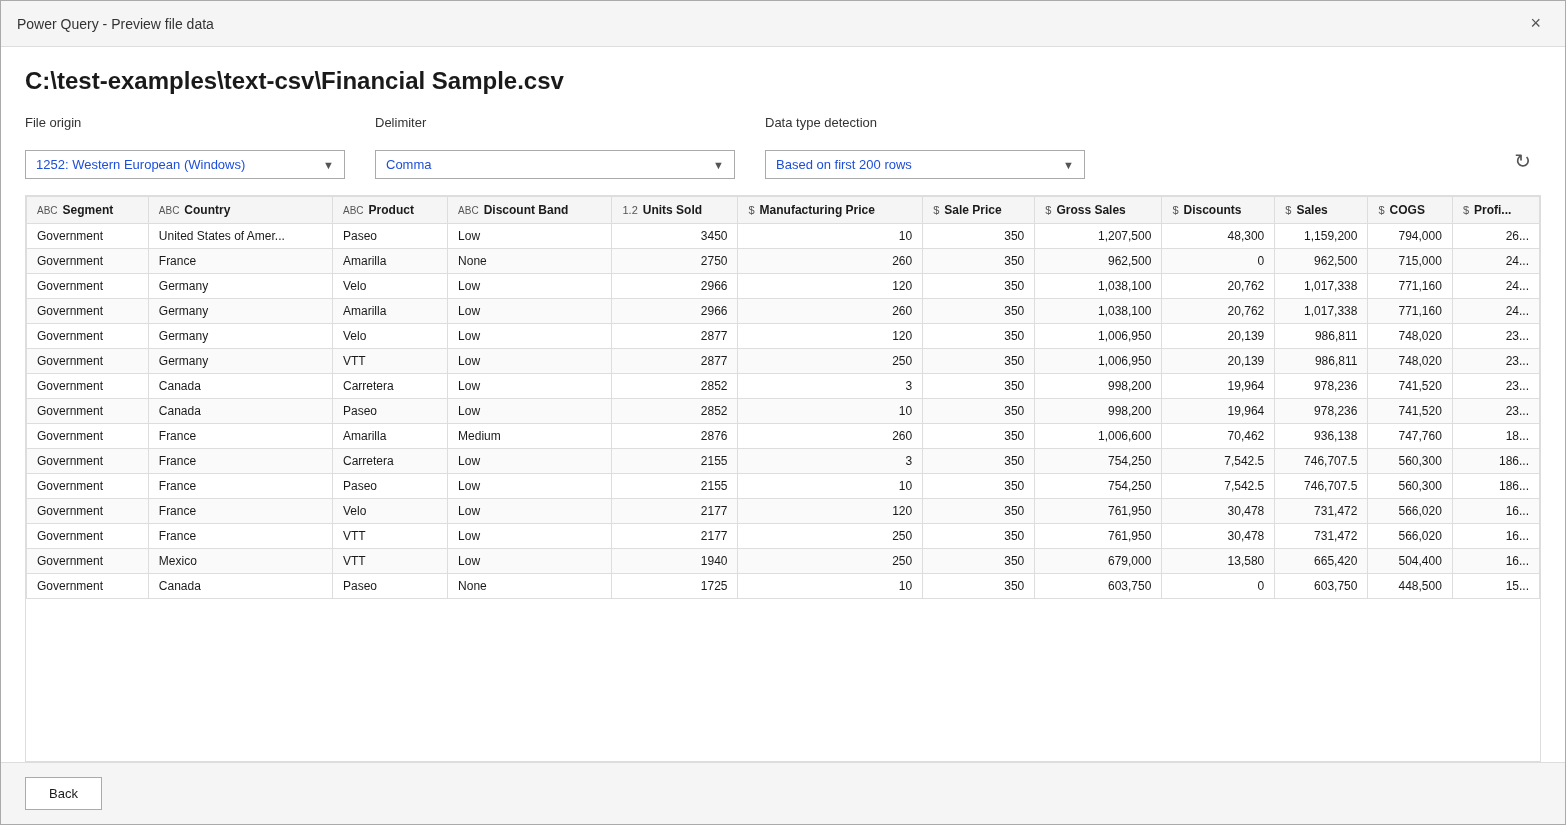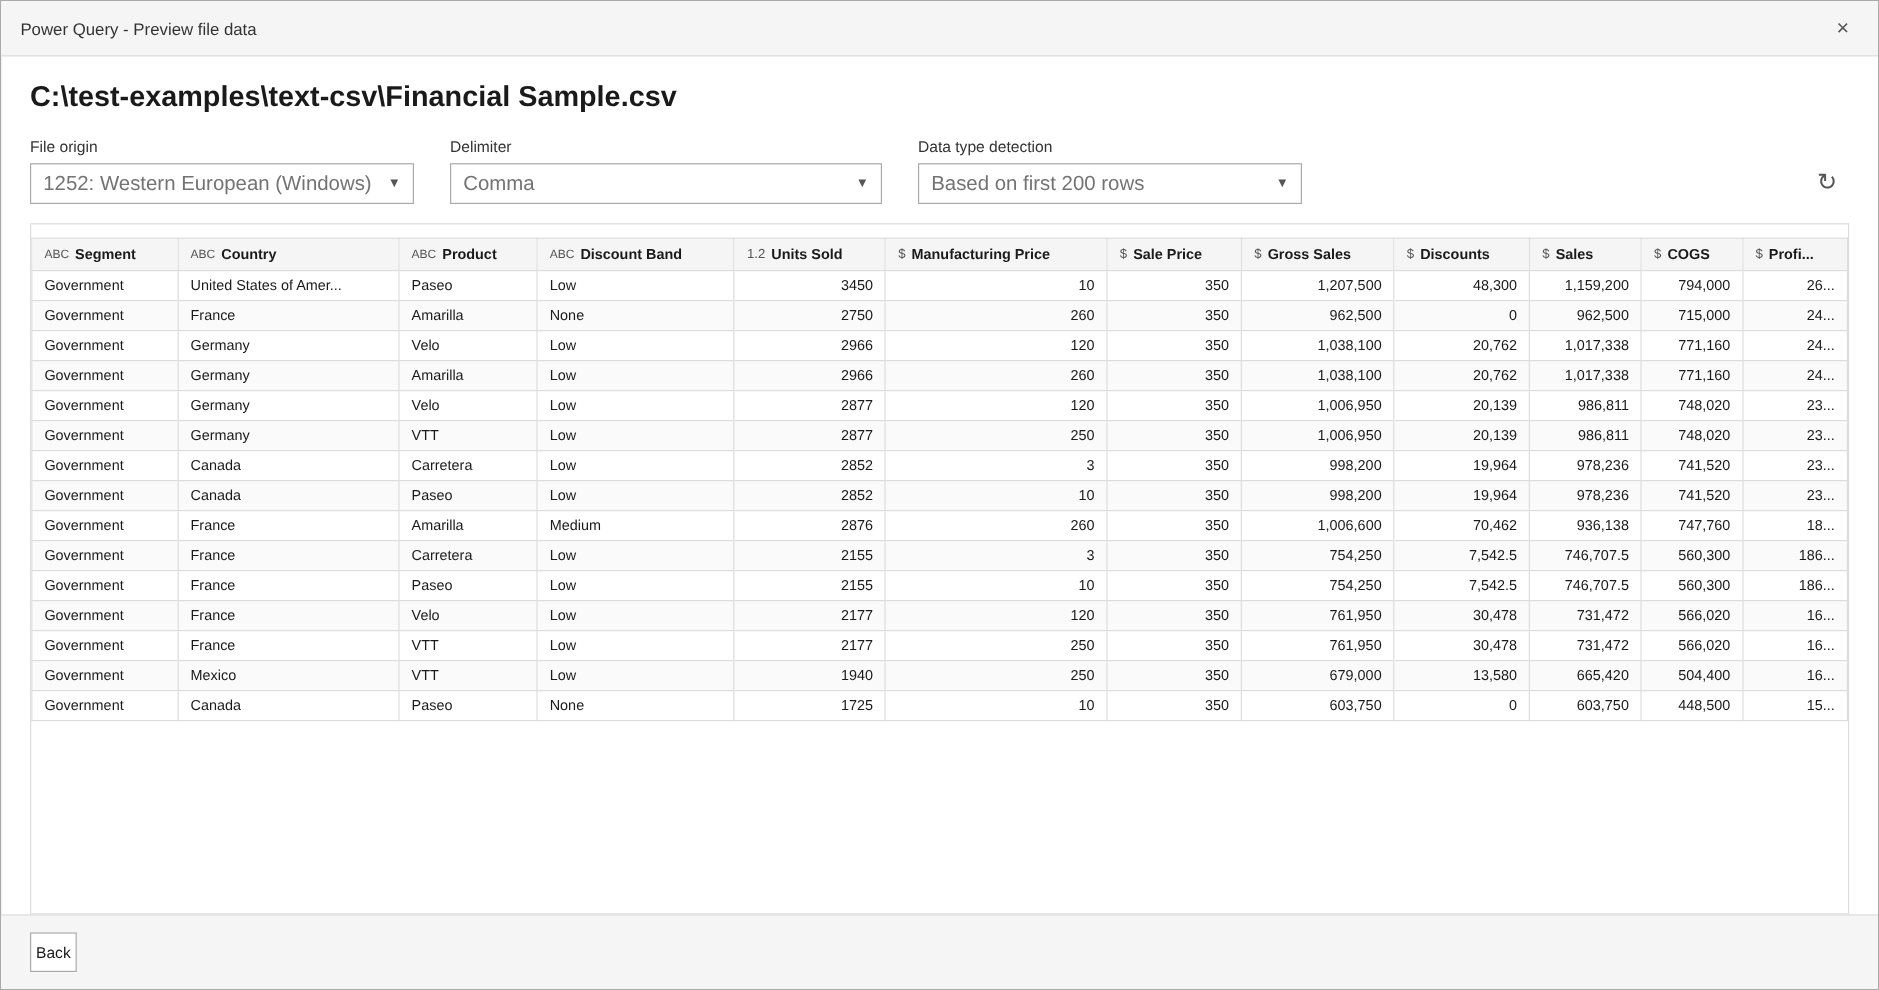--- a/index.html
+++ b/index.html
@@ -48,40 +48,40 @@
     }
     .options-row {
       display: flex;
       gap: 30px;
       margin-bottom: 16px;
       align-items: flex-end;
     }
     .option-group {
       display: flex;
       flex-direction: column;
-      gap: 6px;
+      gap: 20px;
     }
     .option-label {
       font-size: 13px;
       color: #333;
       font-weight: 400;
     }
     .dropdown {
       display: flex;
       align-items: center;
       border: 1px solid #aaa;
       background: #fff;
       padding: 6px 10px;
       cursor: pointer;
       gap: 10px;
     }
     .dropdown-file-origin { width: 320px; }
     .dropdown-delimiter { width: 360px; }
     .dropdown-data-type { width: 320px; }
-    .dropdown-text { flex: 1; font-size: 17px; color: #737373; }
+    .dropdown-text { flex: 1; font-size: 13px; color: #1d4ed8; }
     .dropdown-arrow { font-size: 11px; color: #555; }
     .refresh-btn {
       background: none;
       border: none;
       font-size: 20px;
       cursor: pointer;
       color: #555;
       margin-left: auto;
       padding: 6px 10px;
       align-self: flex-end;
@@ -89,21 +89,20 @@
     .table-container {
       flex: 1;
       overflow: auto;
       border: 1px solid #ddd;
       margin-bottom: 0;
     }
     table {
       border-collapse: collapse;
       width: max-content;
       min-width: 100%;
-      margin-top: 11px;
     }
     thead tr {
       background: #f5f5f5;
     }
     th {
       border: 1px solid #ddd;
       padding: 6px 10px;
       text-align: left;
       font-weight: 600;
       font-size: 12px;
@@ -135,21 +134,21 @@
     tbody tr:nth-child(even) { background: #fafafa; }
     .footer {
       display: flex;
       justify-content: space-between;
       align-items: center;
       padding: 14px 24px;
       background: #f5f5f5;
       border-top: 1px solid #ddd;
     }
     .btn {
-      padding: 8px 4px;
+      padding: 8px 23px;
       border: 1px solid #aaa;
       background: #fff;
       cursor: pointer;
       font-size: 13px;
       color: #1a1a1a;
     }
     .btn-transform {
       background: #f2b700;
       border: 1px solid #d4a000;
       color: #1a1a1a;

